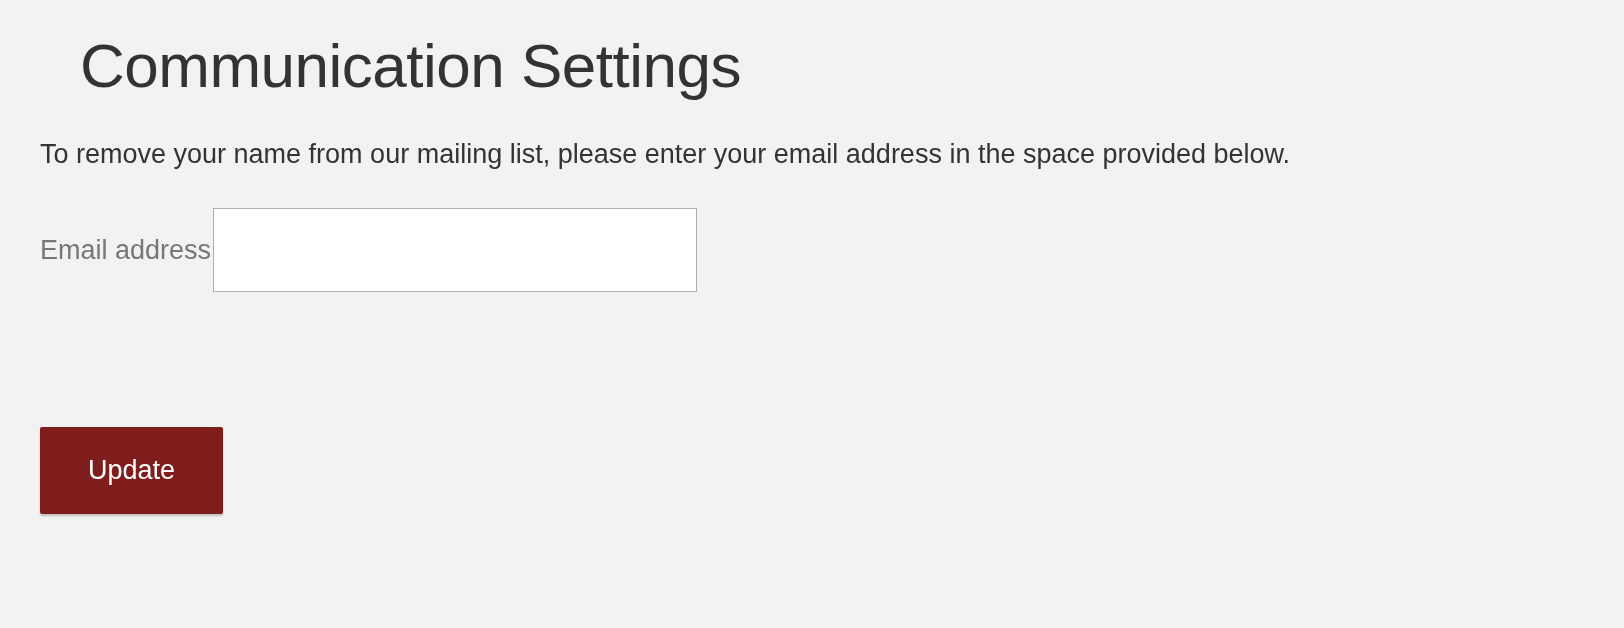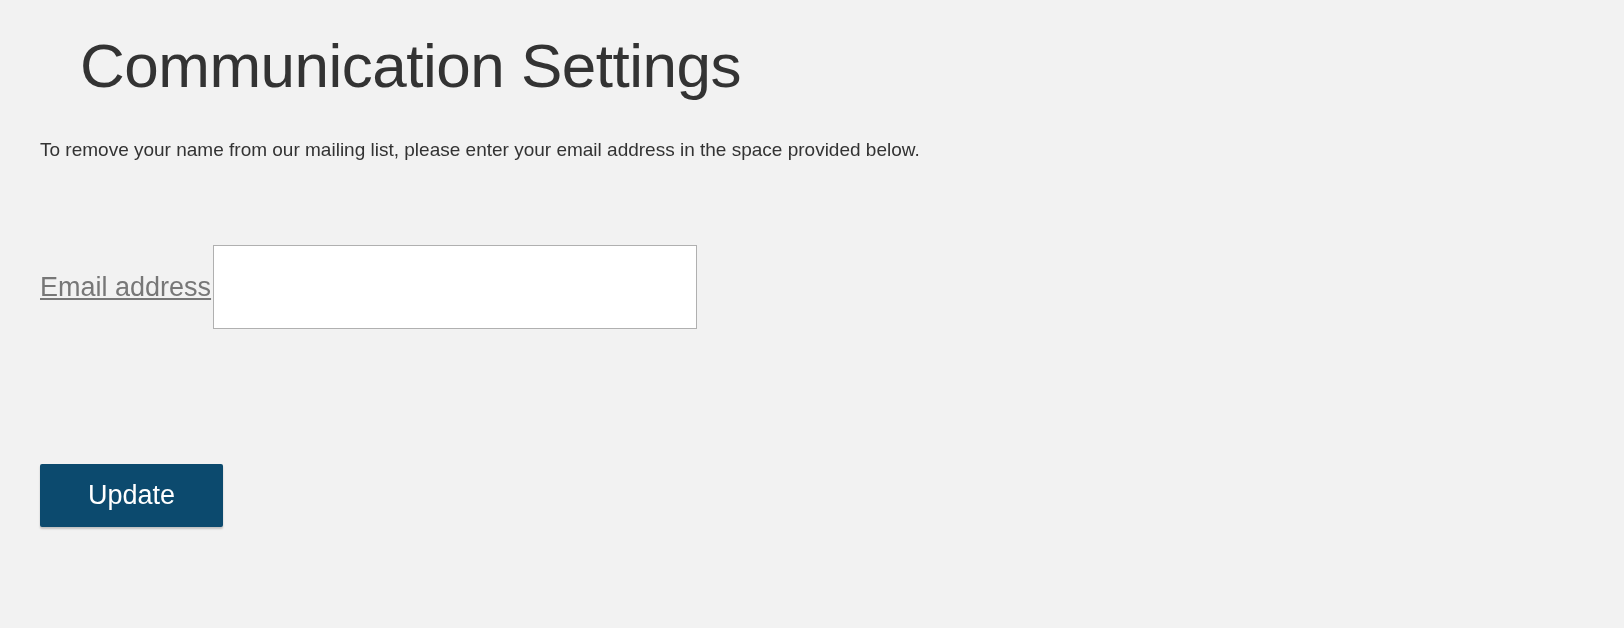--- a/index.html
+++ b/index.html
@@ -16,52 +16,51 @@
     }
     .page-title {
       font-size: 62px;
       font-weight: 400;
       color: #333333;
       margin-bottom: 38px;
       letter-spacing: -0.5px;
       margin-left: 40px;
     }
     .description {
-      font-size: 19px;
+      font-size: 27px;
       font-weight: 400;
       color: #333333;
-      margin-bottom: 84px;
+      margin-bottom: 38px;
     }
     .form-row {
       display: flex;
       align-items: center;
       margin-bottom: 135px;
     }
     .form-label {
       font-size: 27px;
       font-weight: 400;
       color: #777777;
-      text-decoration: underline;
     }
     .email-input {
       width: 484px;
       height: 84px;
       border: 1px solid #b0b0b0;
       background-color: #ffffff;
       font-size: 24px;
       padding: 0 12px;
       margin-left: 2px;
     }
     .update-button {
-      background-color: #0c4a6e;
+      background-color: #7f1d1d;
       color: #ffffff;
       border: none;
       font-size: 27px;
       font-weight: 400;
-      padding: 16px 48px;
+      padding: 28px 48px;
       cursor: pointer;
       border-radius: 2px;
       box-shadow: 0 2px 2px rgba(0,0,0,0.2);
     }
   </style>
 </head>
 <body>
 
 
 

